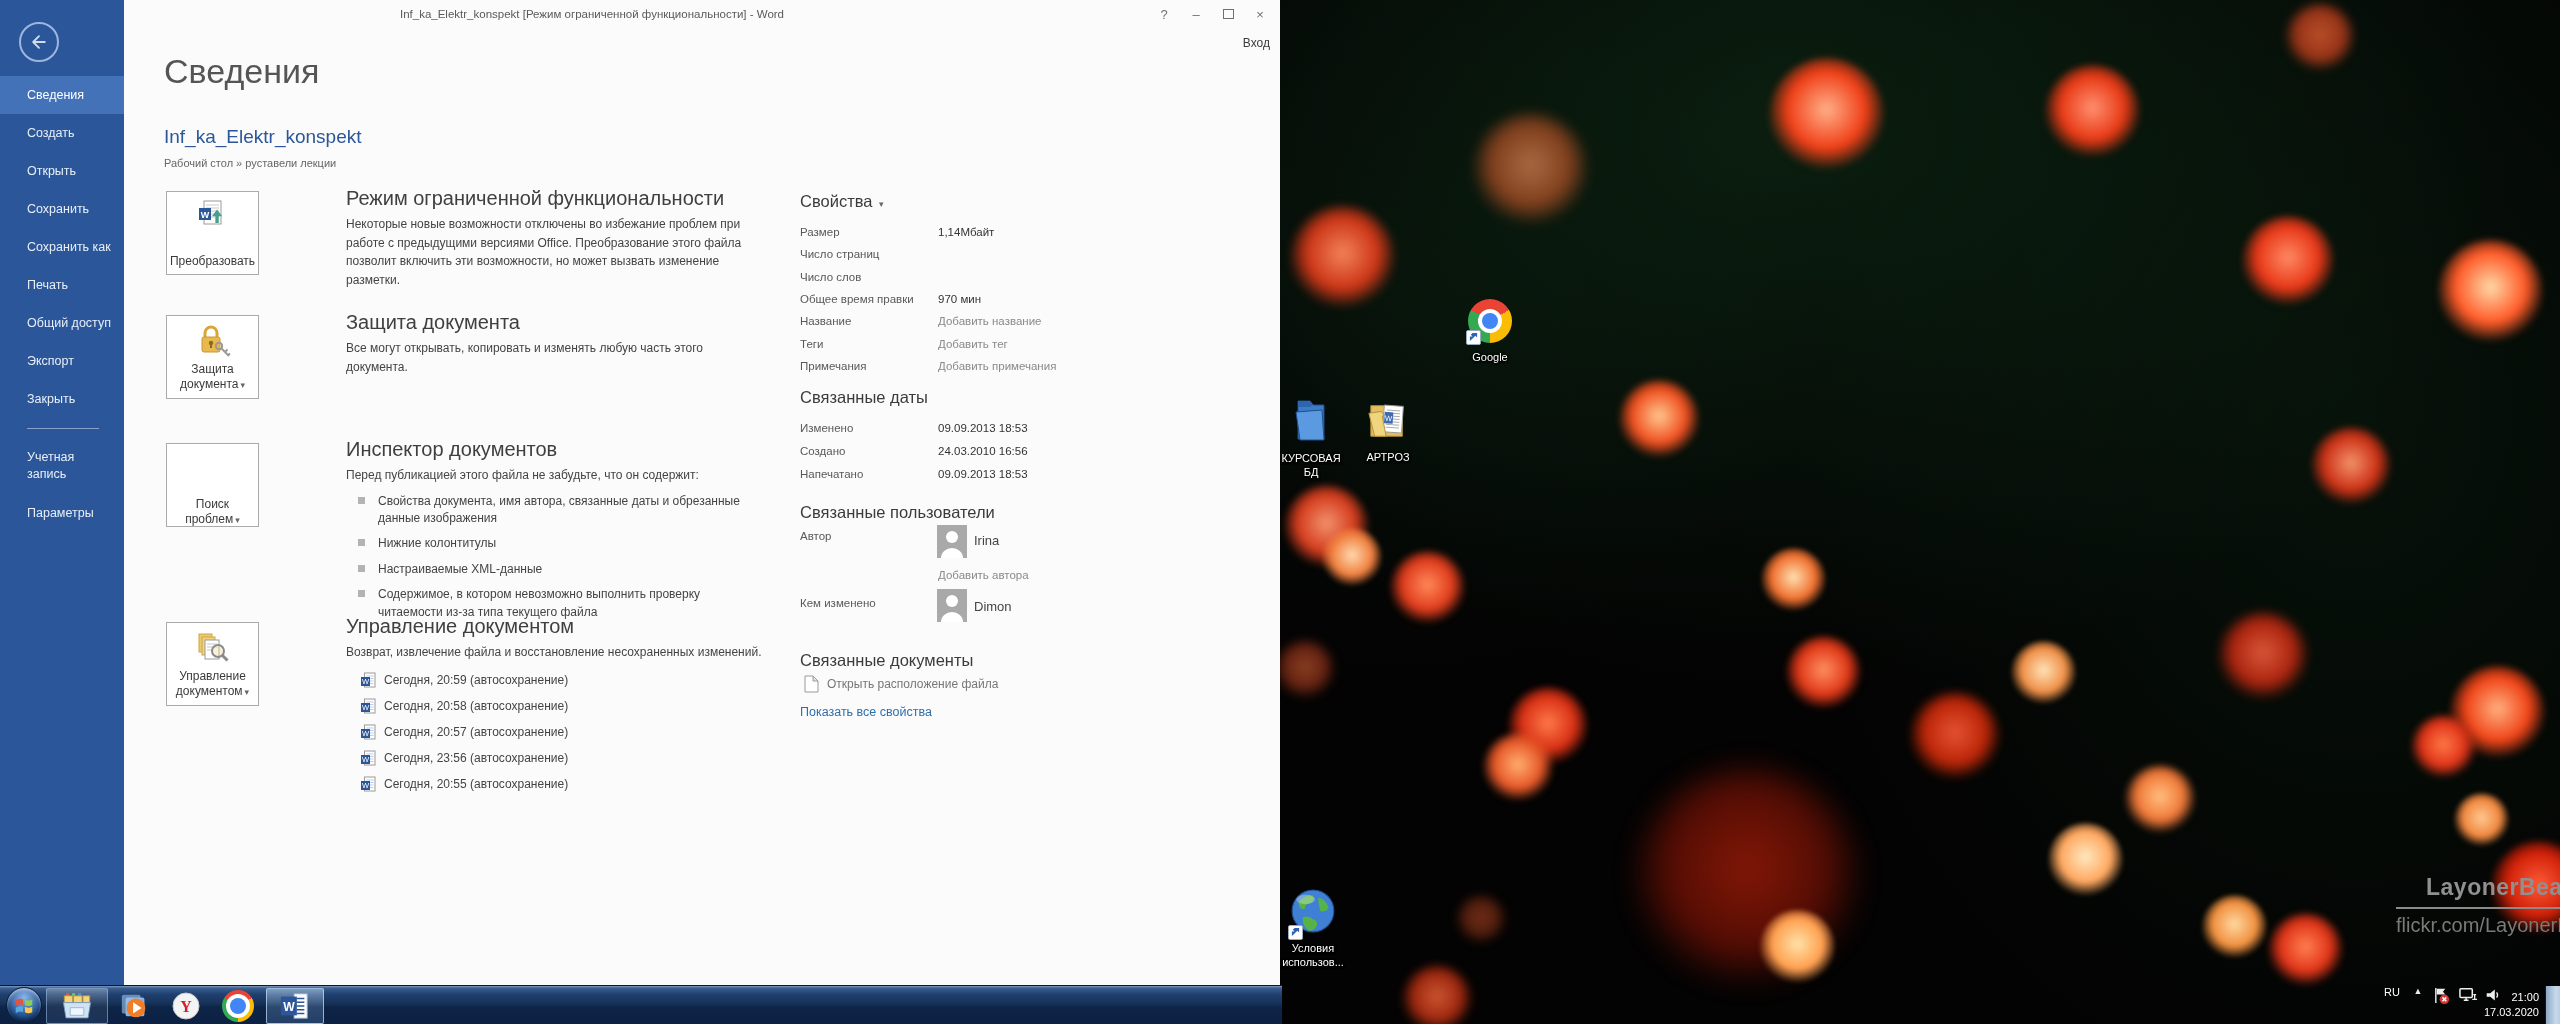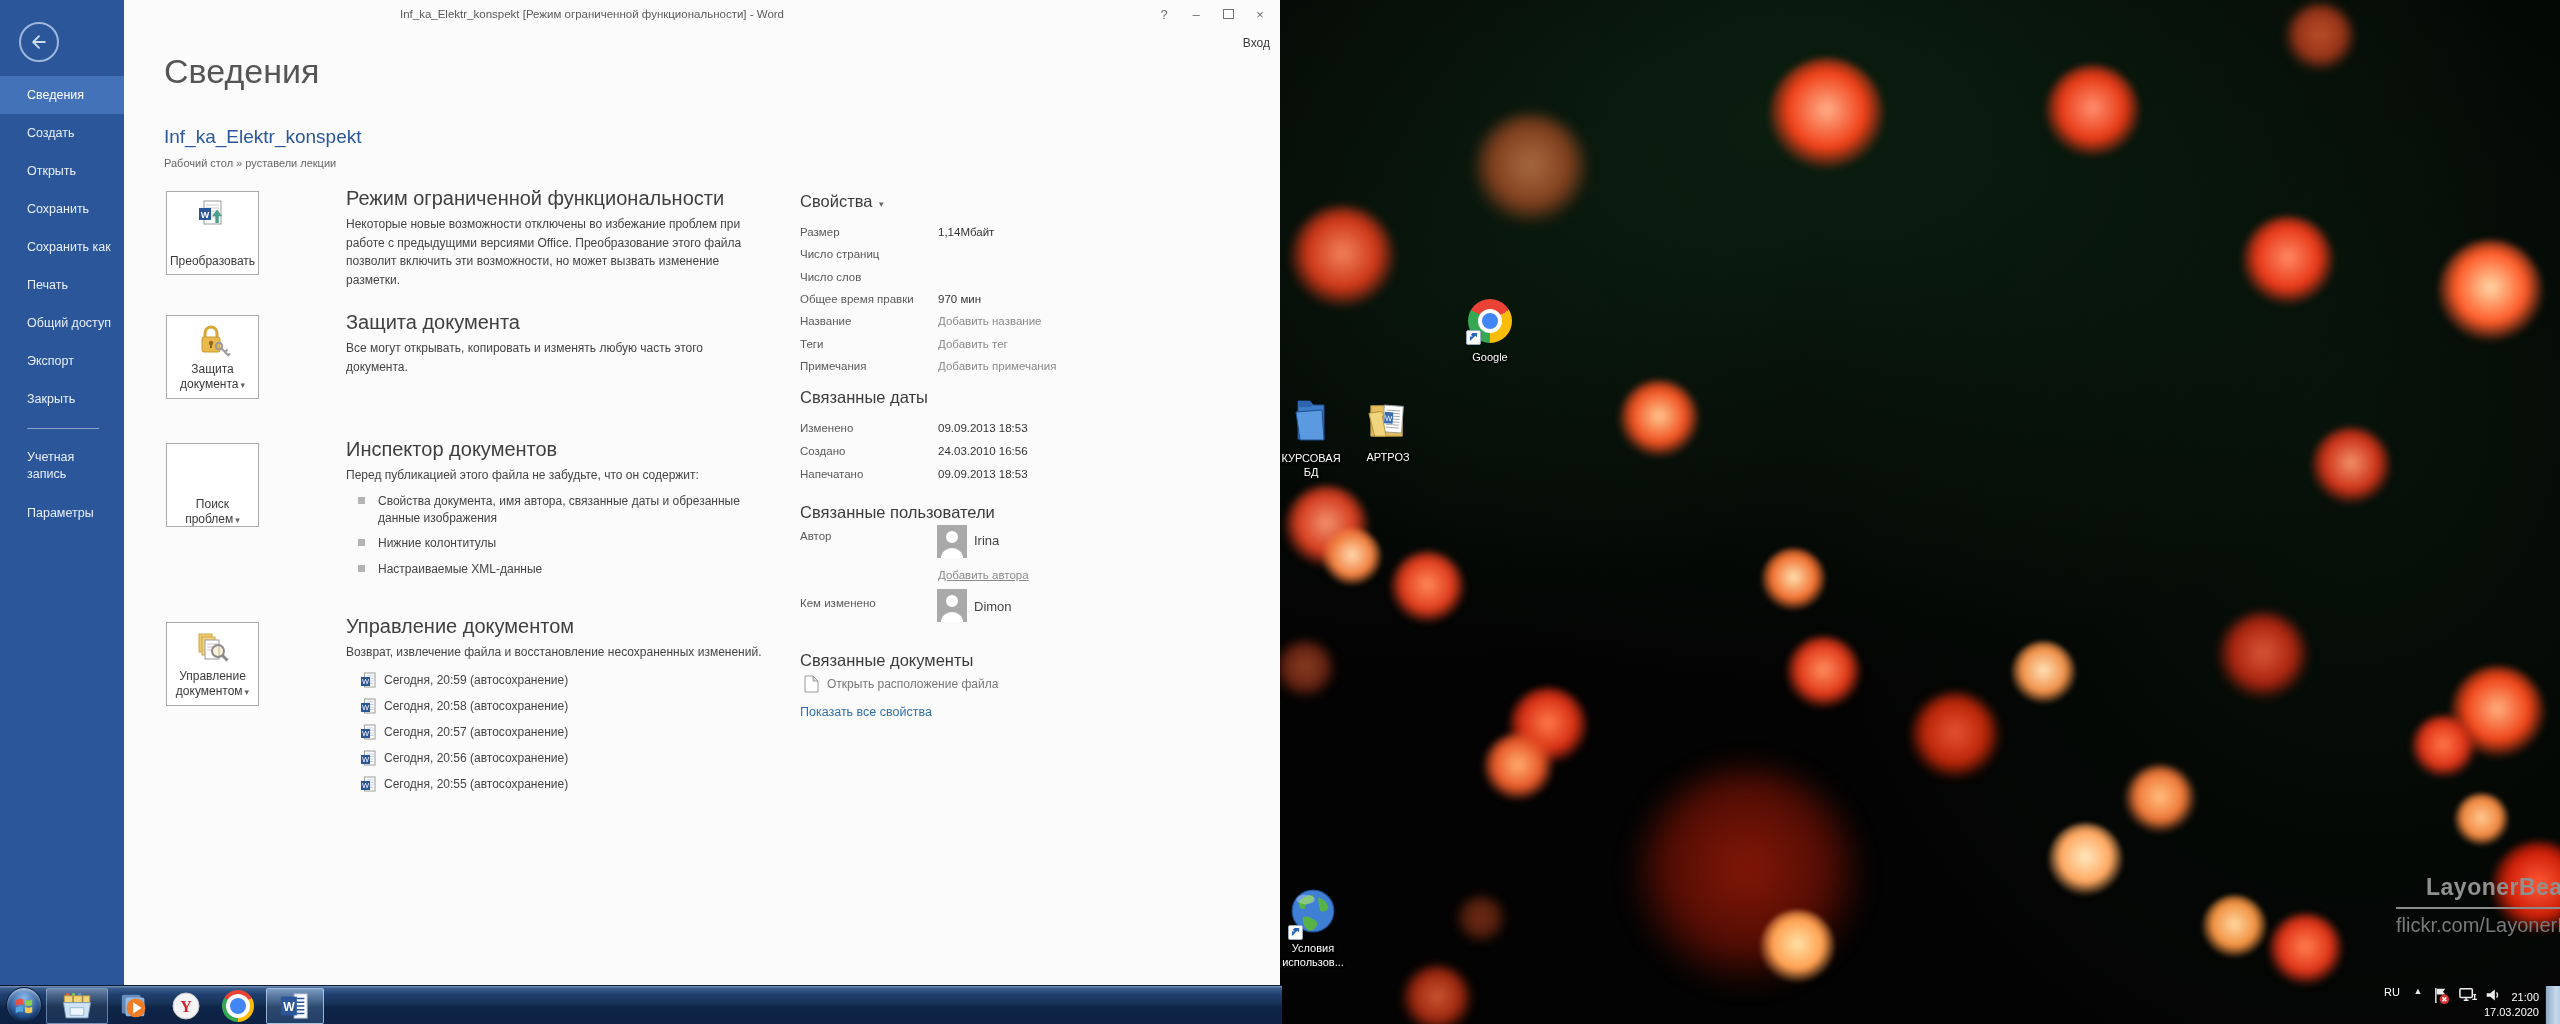--- a/index.html
+++ b/index.html
@@ -75,21 +75,21 @@
 
   
   #right-col{position:absolute;left:800px;top:192px;width:330px;}
   .rc-header{position:absolute;left:0;font-size:16.5px;font-weight:300;color:#3b3b3b;}
   .rc-rows{position:absolute;left:0;width:330px;}
   .rc-row{display:flex;align-items:center;font-size:11.5px;}
   .rc-row .rl{width:138px;color:#595959;}
   .rc-row .rv{color:#333;}
   .rc-row .rv.muted{color:#8a8a8a;}
   .abs{position:absolute;}
-  .add-link{font-size:11.5px;color:#8a8a8a;text-decoration:underline;}
+  .add-link{font-size:11.5px;color:#8a8a8a;}
   .person-name{font-size:13px;color:#444;}
   .rc-label{font-size:11.5px;color:#595959;}
   .open-loc{display:flex;align-items:center;gap:8px;font-size:12px;color:#777;}
   .show-all{font-size:12.5px;color:#2e6fac;}
 
   
   #taskbar{position:absolute;left:0;top:985px;width:1282px;height:39px;
     background:linear-gradient(180deg,#7d97b8 0%,#3a5e8e 6%,#1f4070 22%,#163257 46%,#0e2547 56%,#0c2143 100%);
     border-top:1px solid #0a1a33;box-sizing:border-box;}
   #task-apps{position:absolute;left:0;top:0;height:38px;display:flex;align-items:center;}
@@ -280,20 +280,24 @@
             <span>Свойства документа, имя автора, связанные даты и обрезанные данные изображения</span>
           </div>
           <div class="bullet-row">
             <span class="sq"></span>
             <span>Нижние колонтитулы</span>
           </div>
           <div class="bullet-row">
             <span class="sq"></span>
             <span>Настраиваемые XML-данные</span>
           </div>
+          <div class="bullet-row">
+            <span class="sq"></span>
+            <span>Содержимое, в котором невозможно выполнить проверку читаемости из-за типа текущего файла</span>
+          </div>
         </div>
         <div class="cmd-btn" style="top: 622px;">
           <svg width="40" height="36" viewBox="0 0 40 36">
             <rect x="6" y="4" width="13" height="18" fill="#f0c96a" stroke="#c9a84c"></rect>
             <rect x="9" y="7" width="13" height="18" fill="#f3d382" stroke="#c9a84c"></rect>
             <rect x="12" y="10" width="14" height="19" fill="#fff" stroke="#9a9a9a"></rect>
             <path d="M14 14h10M14 17h10M14 20h6" stroke="#c4c4c4"></path>
             <circle cx="25" cy="21" r="6" fill="rgba(240,215,150,.35)" stroke="#8a8a8a" stroke-width="2"></circle>
             <path d="M29.5 25.5l5 5" stroke="#8a8a8a" stroke-width="3"></path>
           </svg>
@@ -329,21 +333,21 @@
             </svg>
             <span>Сегодня, 20:57 (автосохранение)</span>
           </div>
           <div class="version-row">
             <svg width="16" height="16" viewBox="0 0 16 16">
               <rect x="4.5" y="1" width="10.5" height="14" fill="#fff" stroke="#9a9a9a"></rect>
               <path d="M6.5 4h7M6.5 6.5h7M6.5 9h7M6.5 11.5h7" stroke="#b9cde8"></path>
               <rect x="1" y="5" width="9" height="9" fill="#2b579a"></rect>
               <text x="5.5" y="12" font-size="7.5" fill="#fff" text-anchor="middle" font-family="Liberation Sans">W</text>
             </svg>
-            <span>Сегодня, 20:56 (автосохранение)</span>
+            <span>Сегодня, 23:56 (автосохранение)</span>
           </div>
           <div class="version-row">
             <svg width="16" height="16" viewBox="0 0 16 16">
               <rect x="4.5" y="1" width="10.5" height="14" fill="#fff" stroke="#9a9a9a"></rect>
               <path d="M6.5 4h7M6.5 6.5h7M6.5 9h7M6.5 11.5h7" stroke="#b9cde8"></path>
               <rect x="1" y="5" width="9" height="9" fill="#2b579a"></rect>
               <text x="5.5" y="12" font-size="7.5" fill="#fff" text-anchor="middle" font-family="Liberation Sans">W</text>
             </svg>
             <span>Сегодня, 20:55 (автосохранение)</span>
           </div>

